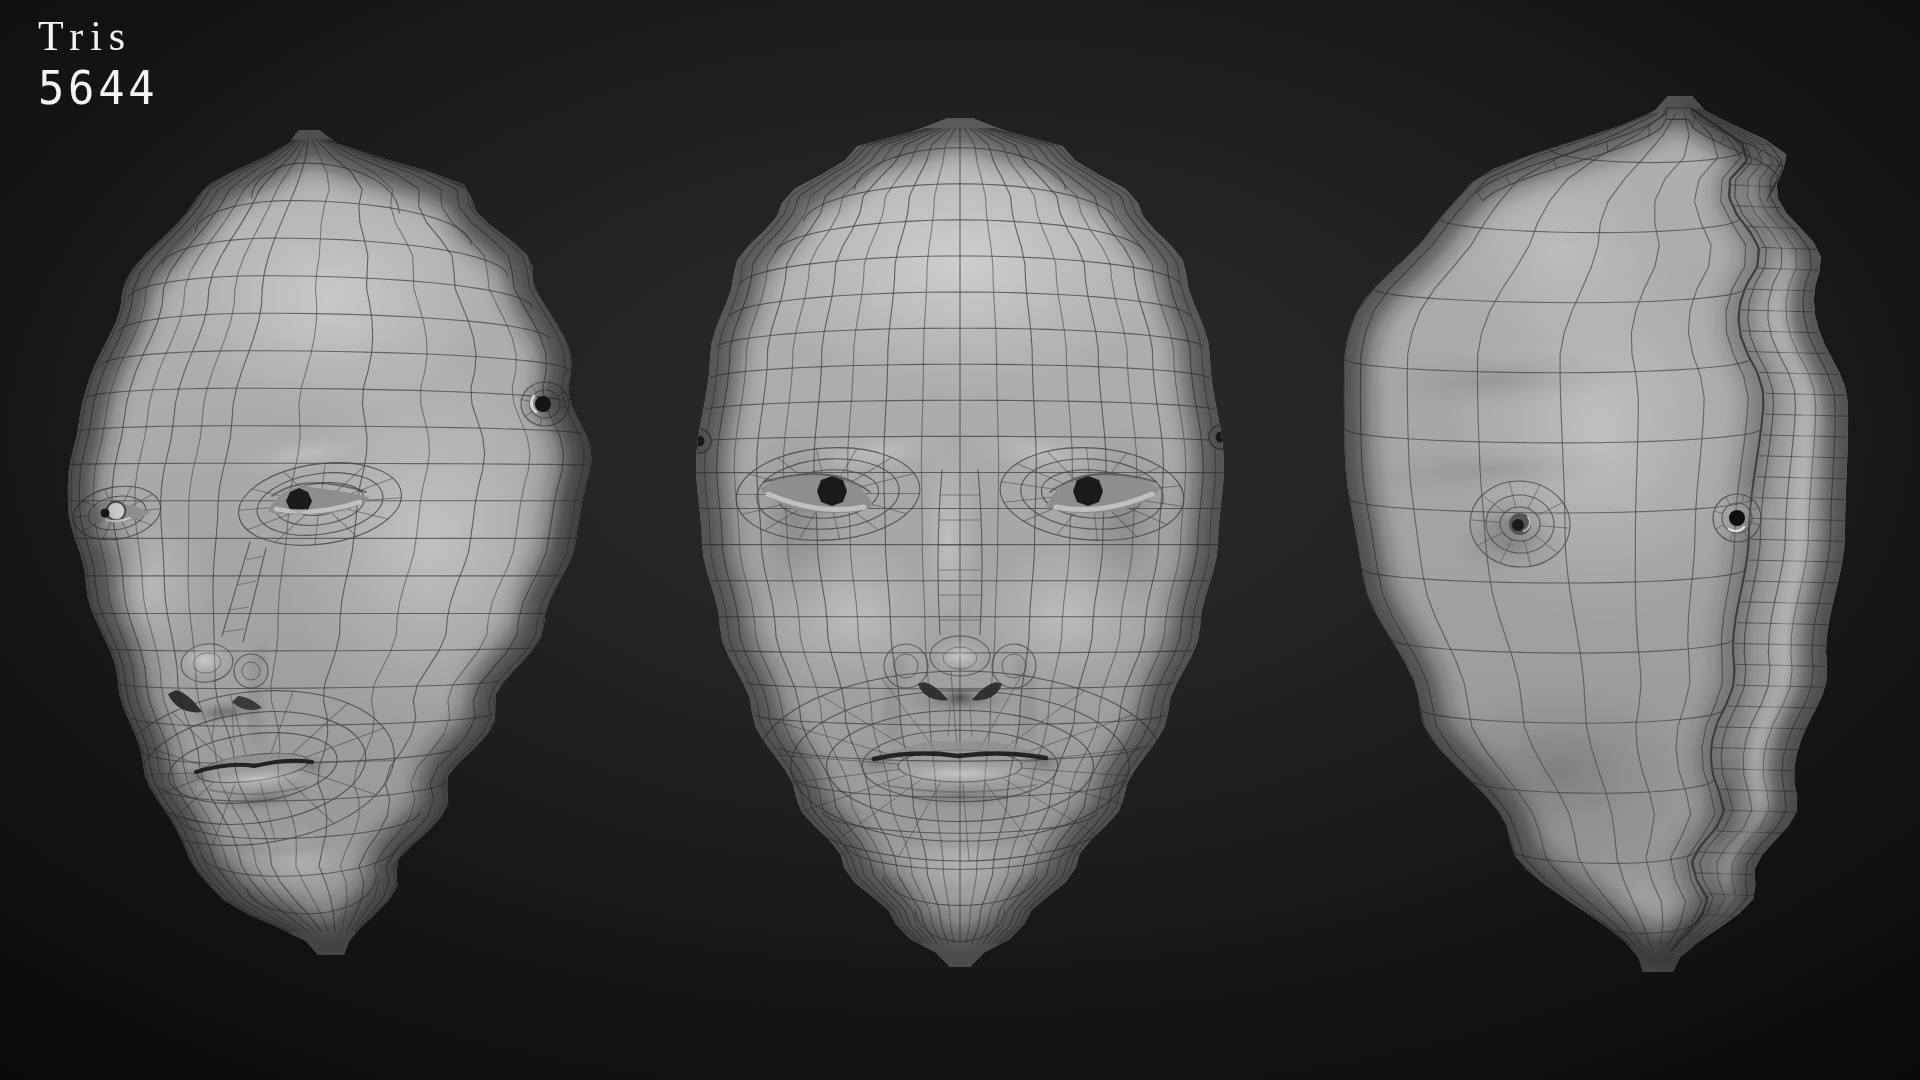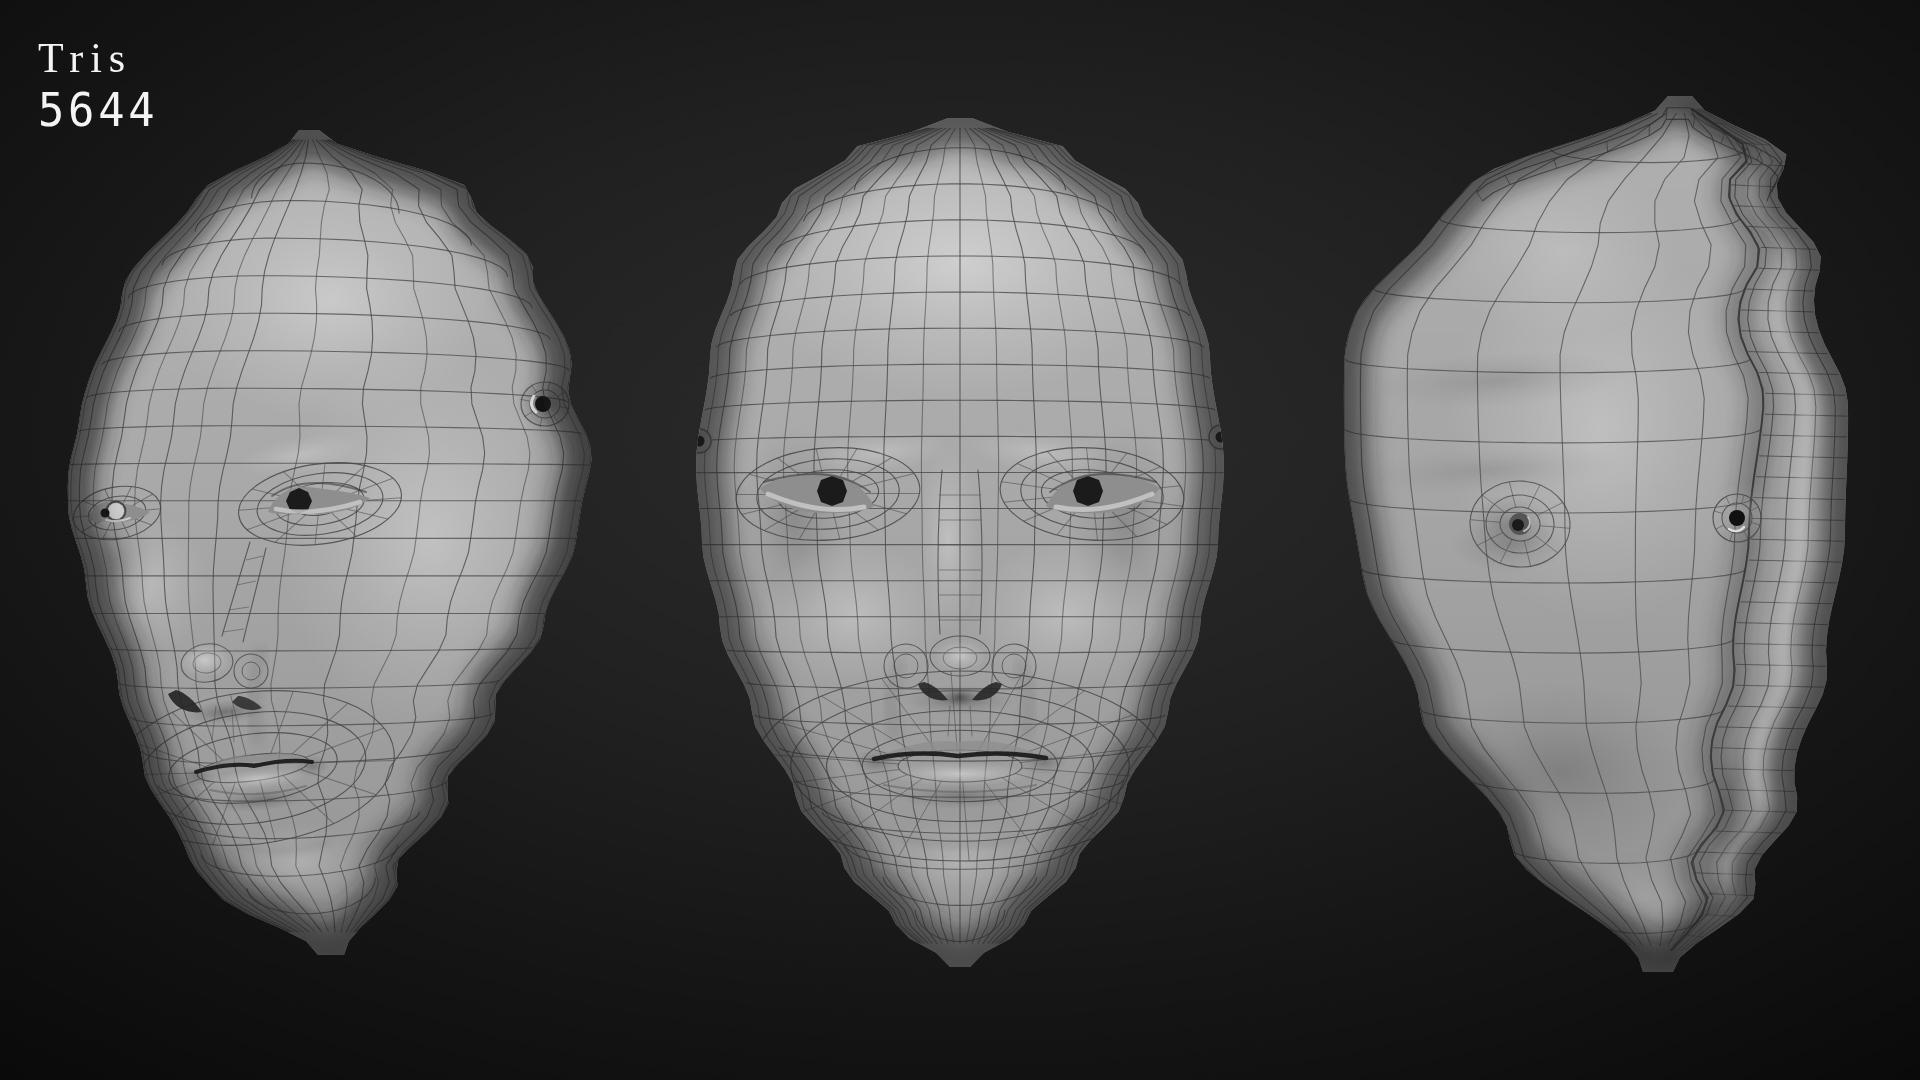--- a/index.html
+++ b/index.html
@@ -1,18 +1,18 @@
 <!DOCTYPE html>
 <html><head>
 <meta charset="utf-8">
 <style>
   html,body{margin:0;padding:0;background:#000;}
   .stage{position:relative;width:1920px;height:1080px;overflow:hidden;background:#0a0a0a;}
   #scene{position:absolute;inset:0;display:block;}
-  .hud{position:absolute;left:38px;top:12px;color:#f4f4f4;user-select:none;margin-top:22px;}
+  .hud{position:absolute;left:38px;top:12px;color:#f4f4f4;user-select:none;}
   .hud-label{font-family:"Liberation Serif",serif;font-size:42px;line-height:48px;letter-spacing:7px;font-weight:400;}
   .hud-value{font-family:"DejaVu Sans Mono",monospace;font-size:46px;line-height:48px;letter-spacing:4px;margin-top:4px;transform:scaleX(.95);transform-origin:left;}
 </style>
 </head>
 <body>
 
 <div class="stage">
   <svg id="scene" viewBox="0 0 1920 1080" width="1920" height="1080">
       <defs>
         <radialGradient id="bgGrad" cx="50%" cy="40%" r="78%">

